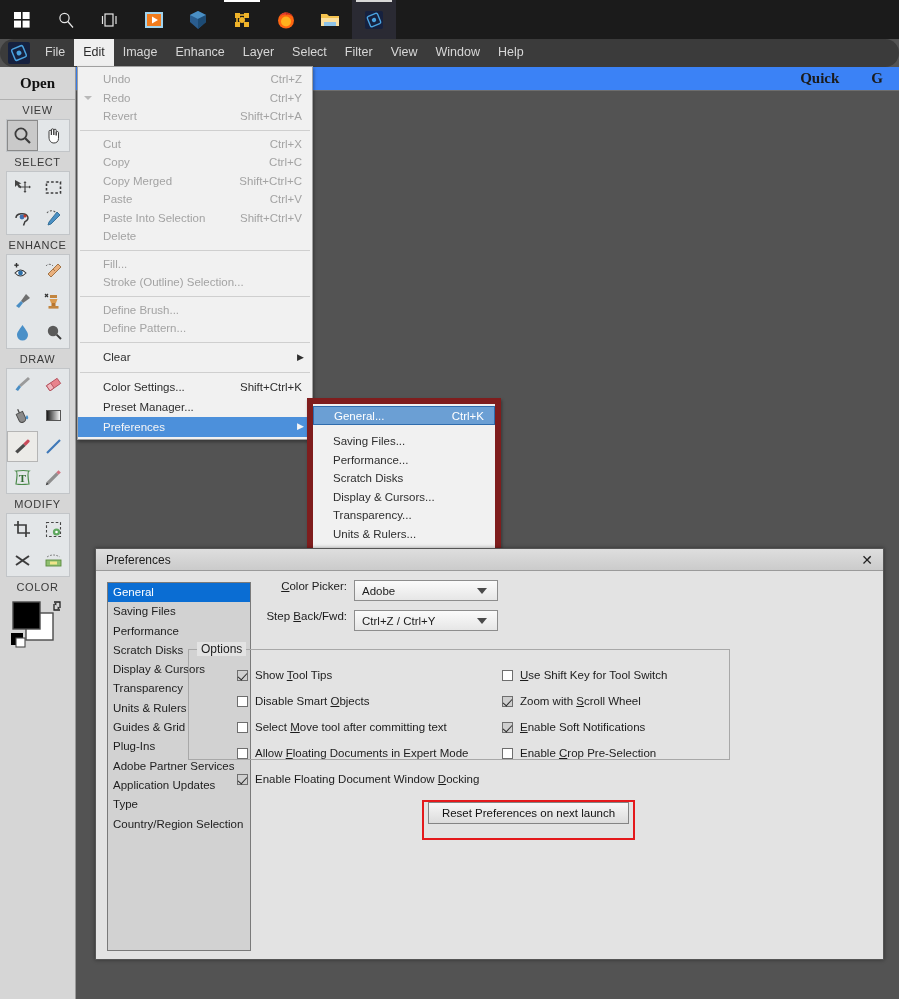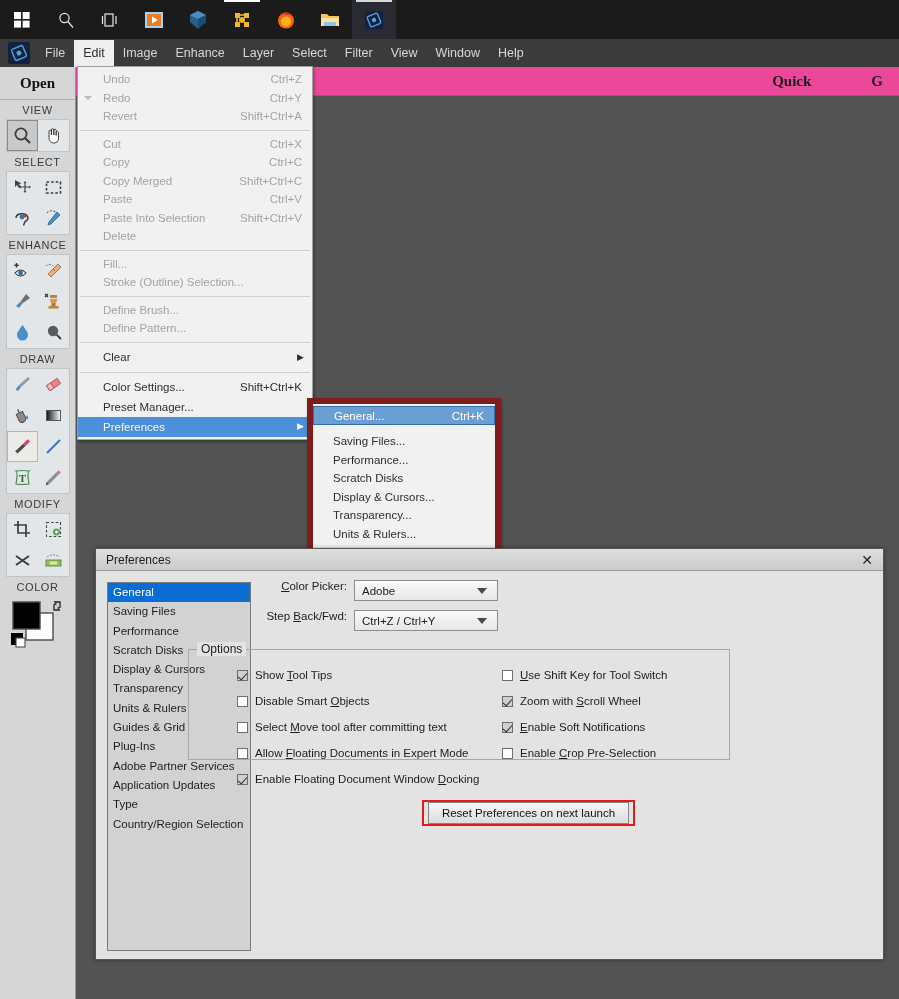--- a/index.html
+++ b/index.html
@@ -34,21 +34,21 @@
   }
 
   
   #app {
     position:absolute; left:0; top:39px; width:899px; height:960px;
     background:#535353;
   }
   #menubar {
     position:absolute; left:0; top:0; width:899px; height:28px;
     background:#3b3b3b;
-    display:flex; align-items:center;
+    display:flex; align-items:flex-start;border-radius:14px;
   }
   #app-logo {
     width:34px; height:28px; display:flex; align-items:center; justify-content:center;
     margin-left:2px;
   }
   .menu-label {
     color:#d7d7d7; font-size:12.5px; padding:5px 9px 6px 9px; margin-top:0px;
     white-space:nowrap; line-height:16px;
   }
   .menu-label.open { background:#efefef; color:#2b2b2b; }
@@ -75,25 +75,24 @@
   .tool-cell {
     width:31px; height:31px; display:flex; align-items:center; justify-content:center;
     font-size:17px;
   }
   .tool-cell.sel { background:#c9c9c9; border:1px solid #8a8a8a; }
   .tool-cell.sel2 { background:#ecebe8; border:1px solid #b5b5b5; }
   #color-area { padding:3px 0 0 0; display:flex; justify-content:center; }
 
   
   #docbar {
-    position:absolute; left:76px; top:28px; width:823px; height:29px;
-    background:#ec4899;
+    position:absolute; left:76px; top:28px; width:823px; height:24px;
+    background:#3b82f6;
     display:flex; align-items:center; justify-content:flex-end;
     border-bottom:1px solid #6e6e6e;
-    gap:28px;
   }
   .mode-tab {
     font-family:"Liberation Serif", serif; font-weight:bold; font-size:15px;
     color:#1b1b1b; padding:0 16px;
   }
   #canvas {
     position:absolute; left:76px; top:63px; width:823px; height:897px;
     background:#535353;
   }
 
@@ -221,23 +220,23 @@
 
   .resetbtn {
     width:201px; height:22px;
     border:1px solid #848484;
     background:linear-gradient(#f6f6f6,#dcdcdc);
     font-size:11.5px; color:#111;
     display:flex; align-items:center; justify-content:center;
     margin:0 auto 9px auto;
   }
   #reset-prefs-wrap {
-    position:absolute; left:422px; top:800px; width:213px; height:26px;
+    position:absolute; left:422px; top:800px; width:213px; height:40px;
     border:2px solid #e4191c;
-    display:flex; align-items:flex-end; justify-content:center;
+    display:flex; align-items:flex-start; justify-content:center;
     z-index:120;
   }
   #reset-stack {
     position:absolute; left:428px; top:835px; width:201px;
   }
 
   #rightbtns {
     position:absolute; right:16px; top:9px; width:64px;
   }
   .rbtn {

